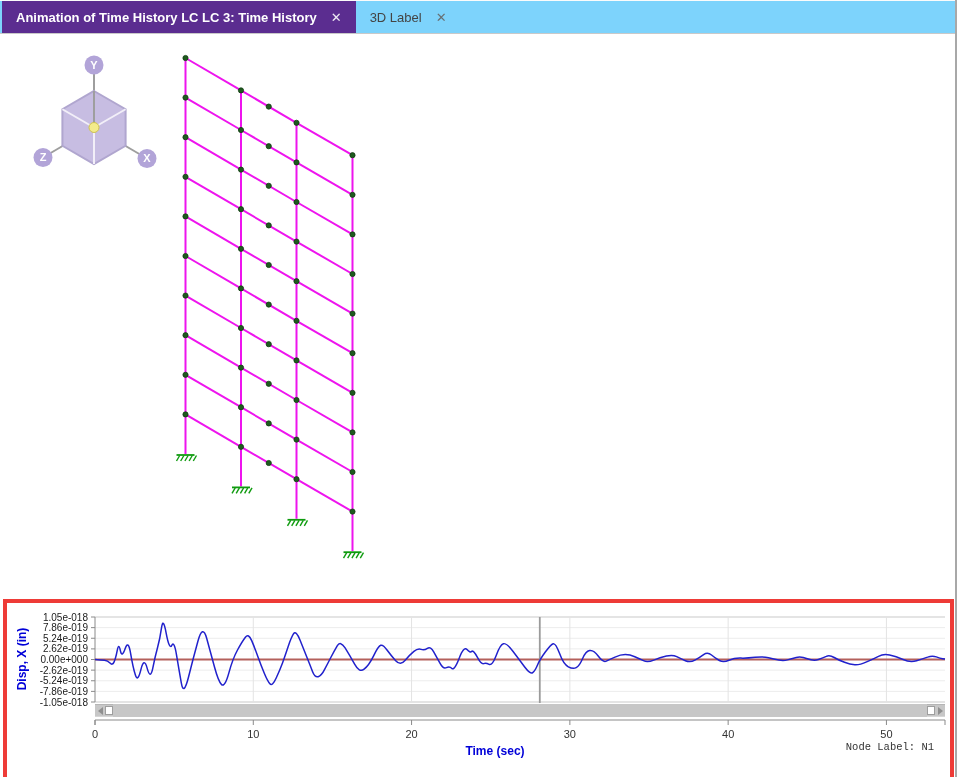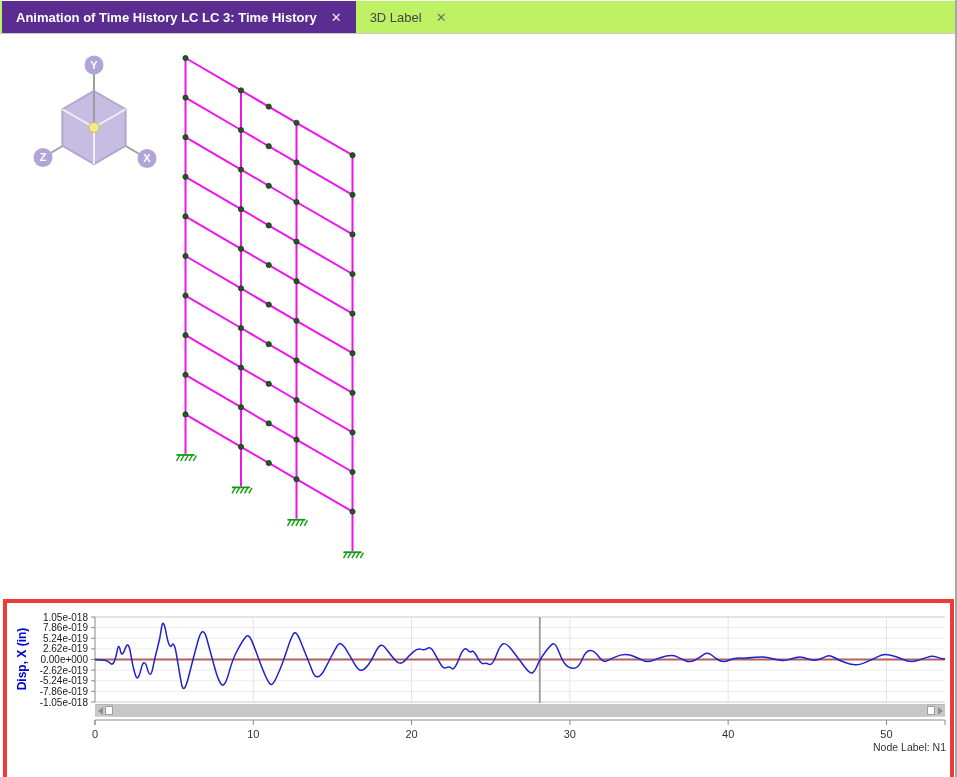--- a/index.html
+++ b/index.html
@@ -1,37 +1,37 @@
 <!DOCTYPE html>
 <html style="--tab-active: #5b2d90; --panel-border: #ee3b37; --axis-label: #0000d8;"><head>
 <meta charset="utf-8">
 <style>
   html,body{margin:0;padding:0;width:957px;height:777px;overflow:hidden;background:#fff;
             font-family:"Liberation Sans",sans-serif;}
   .window{position:relative;width:957px;height:777px;background:#fff;border-right:2px solid #a8a8a8;box-sizing:border-box;}
   
-  .tab-bar{position:absolute;left:0;top:0;width:100%;height:34px;background:#bef264;
+  .tab-bar{position:absolute;left:0;top:0;width:100%;height:34px;background:#7dd3fc;
            border-top:1px solid #fbfbfb;border-bottom:1px solid #c9c9c9;display:flex;align-items:stretch;box-sizing:border-box;}
   .tab{display:flex;align-items:center;padding:0 14px;font-size:13px;color:#444;cursor:default;}
   .tab.active{background:var(--tab-active,#5b2d90);color:#fff;font-weight:bold;margin-left:2px;}
   .tab-close{margin-left:14px;font-size:13px;font-weight:normal;color:inherit;opacity:.9;}
   .tab:not(.active) .tab-close{color:#666;}
   
   .viewport{position:absolute;left:0;top:34px;width:955px;height:565px;background:#fff;}
   #scene-svg{position:absolute;left:0;top:0;}
   
   .chart-panel{position:absolute;left:3px;top:599px;width:951px;height:222px;box-sizing:border-box;
                border:4px solid var(--panel-border,#ee3b37);background:#fff;}
   #chart-svg{position:absolute;left:0;top:0;}
   #chart-svg text{font-family:"Liberation Sans",sans-serif;}
   .ylabel{position:absolute;left:-30px;top:49px;width:90px;text-align:center;transform:rotate(-90deg);
           font-size:12px;font-weight:bold;color:var(--axis-label,#0000d8);}
   .xlabel{position:absolute;left:88px;top:141px;width:800px;text-align:center;
           font-size:12px;font-weight:bold;color:var(--axis-label,#0000d8);}
-  .node-label{position:absolute;right:4px;top:138px;font-size:10.5px;color:#333;}
+  .node-label{position:absolute;right:16px;top:138px;font-size:10.5px;color:#333;font-family:Liberation Mono, monospace;}
   
   .scrollbar{position:absolute;left:88px;top:101px;width:850px;height:13px;background:#c7c7c7;
              display:flex;align-items:center;box-shadow:inset 0 1px 0 #b5b5b5, inset 0 -1px 0 #d6d6d6;}
   .sb-arrow{width:10px;height:13px;display:flex;align-items:center;justify-content:center;}
   .sb-arrow.left::before{content:"";border-style:solid;border-width:4px 5px 4px 0;border-color:transparent #8f8f8f transparent transparent;}
   .sb-arrow.right::before{content:"";border-style:solid;border-width:4px 0 4px 5px;border-color:transparent transparent transparent #8f8f8f;}
   .sb-box{width:8px;height:9px;background:#fff;border:1px solid #9e9e9e;box-sizing:border-box;}
   .sb-thumb{flex:1;height:13px;background:#c7c7c7;}
 </style>
 </head>
@@ -251,16 +251,17 @@
         </g>
       </svg>
     <div class="ylabel">Disp, X (in)</div>
     <div class="scrollbar">
       <span class="sb-arrow left"></span>
       <span class="sb-box"></span>
       <div class="sb-thumb"></div>
       <span class="sb-box"></span>
       <span class="sb-arrow right"></span>
     </div>
+    <div class="xlabel">Time (sec)</div>
     <div class="node-label">Node Label: N1</div>
   </div>
 
 </div>
 
 </body></html>

